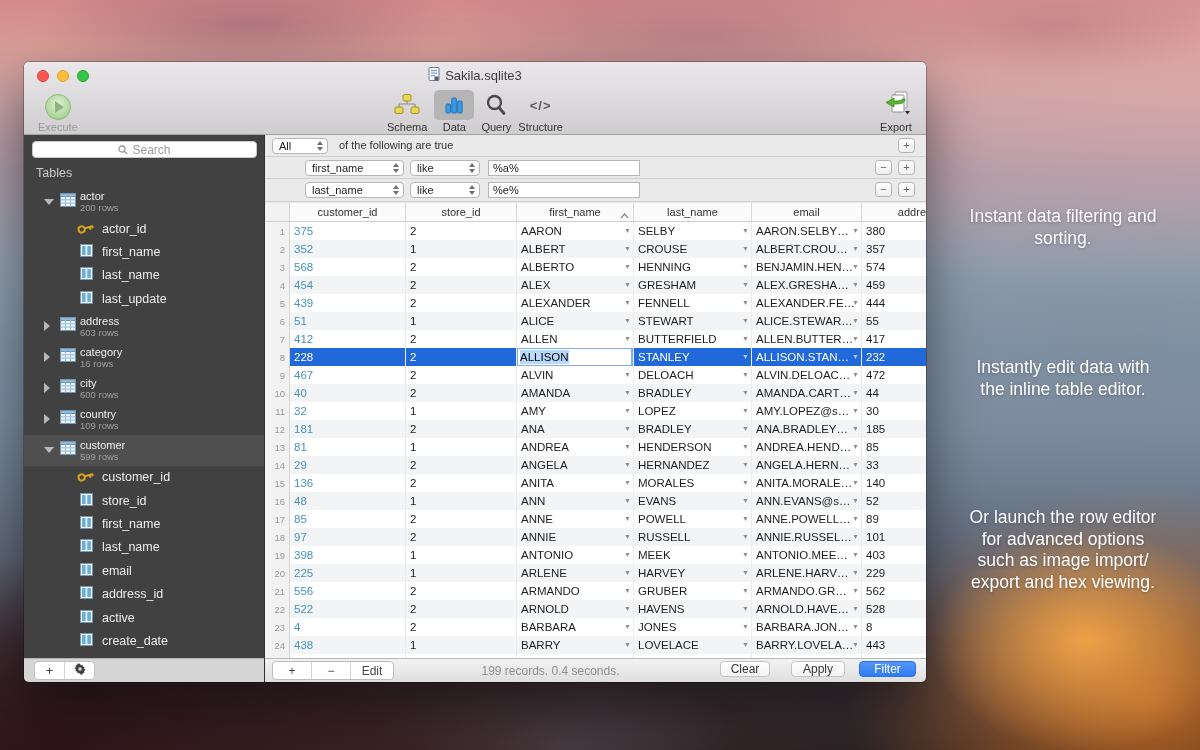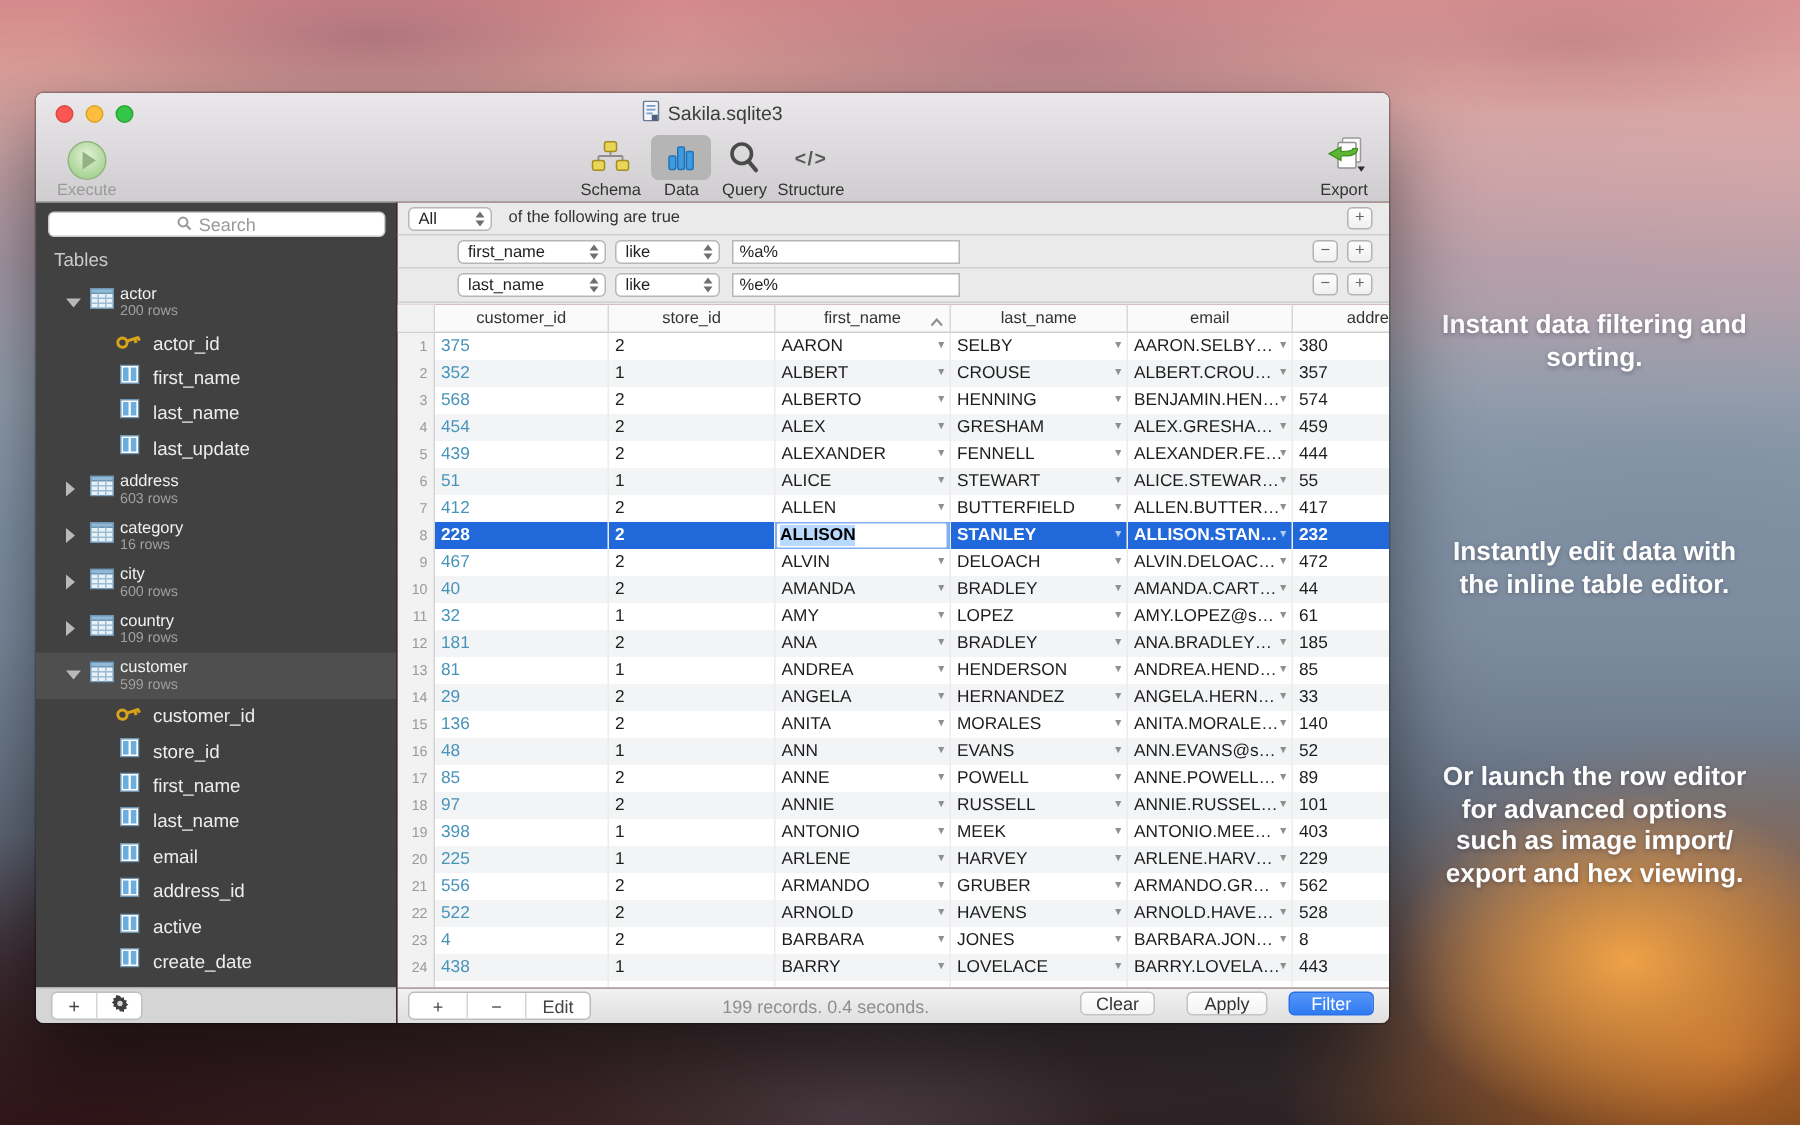--- a/index.html
+++ b/index.html
@@ -17,21 +17,21 @@
       radial-gradient(300px 80px at 250px 25px, rgba(140,90,110,.5), rgba(140,90,110,0) 70%),
       radial-gradient(400px 95px at 700px 35px, rgba(150,100,120,.45), rgba(150,100,120,0) 70%),
       radial-gradient(250px 70px at 1050px 28px, rgba(175,112,122,.45), rgba(175,112,122,0) 70%),
       radial-gradient(900px 260px at 1200px 95px, rgba(226,172,172,.5), rgba(226,172,172,0) 75%),
       radial-gradient(500px 220px at 1110px 350px, rgba(122,137,152,.5), rgba(122,137,152,0) 72%),
       linear-gradient(180deg,#d4898a 0%,#d99c96 6%,#c9a2a4 13%,#a99aa8 23%,
         #93a0b0 35%,#8294a8 47%,#7d8da0 56%,#6d7b8d 66%,#5d6372 76%,
         #4a4550 85%,#3a3136 93%,#2c2326 100%);}
   
   .caption{position:absolute;left:930px;width:266px;text-align:center;color:#fff;
-    font-weight:bold;font-size:17.5px;line-height:21.5px;
+    font-weight:normal;font-size:17.5px;line-height:21.5px;
     text-shadow:0 1px 3px rgba(40,40,60,.35);}
   
   .window{position:absolute;left:24px;top:62px;width:902px;height:620px;border-radius:5px;
     background:#fff;overflow:hidden;
     box-shadow:0 24px 55px rgba(0,0,0,.5),0 0 0 1px rgba(0,0,0,.25);}
   .chrome{position:relative;height:73px;background:linear-gradient(#eae8ea,#cfcdcf);
     border-bottom:1px solid #a2a2a2;box-sizing:border-box;}
   .lights{position:absolute;left:13px;top:8px;display:flex;gap:8px;}
   .light{width:12px;height:12px;border-radius:50%;box-sizing:border-box;}
   .light.red{background:#fc5652;border:1px solid #e0443e;}
@@ -82,21 +82,21 @@
   .c-icon.key{left:53px;}
   .c-name{position:absolute;left:78px;font-size:12.5px;color:#ededed;}
   .side-bottom{position:absolute;left:0;right:0;bottom:0;height:24px;background:#d5d5d5;
     border-top:1px solid #b2b2b2;box-sizing:border-box;display:flex;align-items:center;}
   .side-seg{display:flex;margin-left:10px;height:17px;background:#fff;border:1px solid #c0c0c0;
     border-radius:4px;overflow:hidden;}
   .side-seg .seg{width:29px;display:flex;align-items:center;justify-content:center;
     font-size:13px;color:#444;}
   .side-seg .seg + .seg{border-left:1px solid #d5d5d5;}
   
-  .main{position:relative;flex:1;background:#7f1d1d;overflow:hidden;}
+  .main{position:relative;flex:1;background:#701a75;overflow:hidden;}
   .filter{position:absolute;left:0;right:0;top:0;height:68px;background:#eaeaea;}
   .f-row{position:relative;height:22px;border-bottom:1px solid #d0d0d0;box-sizing:border-box;}
   .f-row:last-child{height:23px;}
   .dd{position:absolute;top:3px;height:16px;background:#fff;border:1px solid #b6b6b6;
     border-radius:4px;box-sizing:border-box;display:flex;align-items:center;
     font-size:11px;color:#222;padding-left:6px;}
   .dd .dd-text{flex:1;}
   .stepper{width:11px;display:flex;flex-direction:column;align-items:center;gap:2px;margin-right:2px;}
   .st-up{width:0;height:0;border-left:3px solid transparent;border-right:3px solid transparent;
     border-bottom:4px solid #6f6f6f;}
@@ -111,21 +111,21 @@
   
   .thead{position:absolute;left:0;top:68px;height:19px;display:flex;background:#fafafa;
     border-bottom:1px solid #cfcfcf;box-sizing:border-box;width:1000px;}
   .th{display:flex;align-items:center;justify-content:center;font-size:11px;color:#333;
     border-right:1px solid #d8d8d8;box-sizing:border-box;position:relative;}
   .th .sort{position:absolute;right:4px;top:6px;}
   .tbody{position:absolute;left:0;right:0;top:87px;height:436px;overflow:hidden;}
   .tr{display:flex;height:18px;width:1000px;}
   .tr.odd{background:#fff;}
   .tr.even{background:#f2f4f6;}
-  .tr.selected .cell{background:#2169db;color:#fff;font-weight:bold;}
+  .tr.selected .cell{background:#2169db;color:#fff;}
   .tr.selected .cell.cid{color:#fff;}
   .tr.selected .mark{color:#aecbf0;}
   .gut{width:25px;flex:none;background:#f2f2f2;border-right:1px solid #d5d5d5;box-sizing:border-box;
     display:flex;align-items:center;justify-content:flex-end;padding-right:4px;
     font-size:9.5px;color:#999;}
   .cell{display:flex;align-items:center;font-size:11.5px;color:#1d1d1d;box-sizing:border-box;
     border-right:1px solid #ececec;padding-left:4px;position:relative;white-space:nowrap;overflow:hidden;}
   .cell.cid{color:#4793ba;}
   .mark{position:absolute;right:2px;font-size:7px;color:#8f8f8f;top:5px;}
   .col-customer_id{width:116px;flex:none;}
@@ -785,21 +785,21 @@
               </div>
               <div class="cell col-last_name">
                 <span>LOPEZ</span>
                 <span class="mark">▼</span>
               </div>
               <div class="cell col-email">
                 <span>AMY.LOPEZ@s…</span>
                 <span class="mark">▼</span>
               </div>
               <div class="cell col-address_id">
-                <span>61</span>
+                <span>30</span>
               </div>
             </div>
             <div class="tr even">
               <div class="gut">12</div>
               <div class="cell col-customer_id cid">
                 <span>181</span>
               </div>
               <div class="cell col-store_id">
                 <span>2</span>
               </div>

